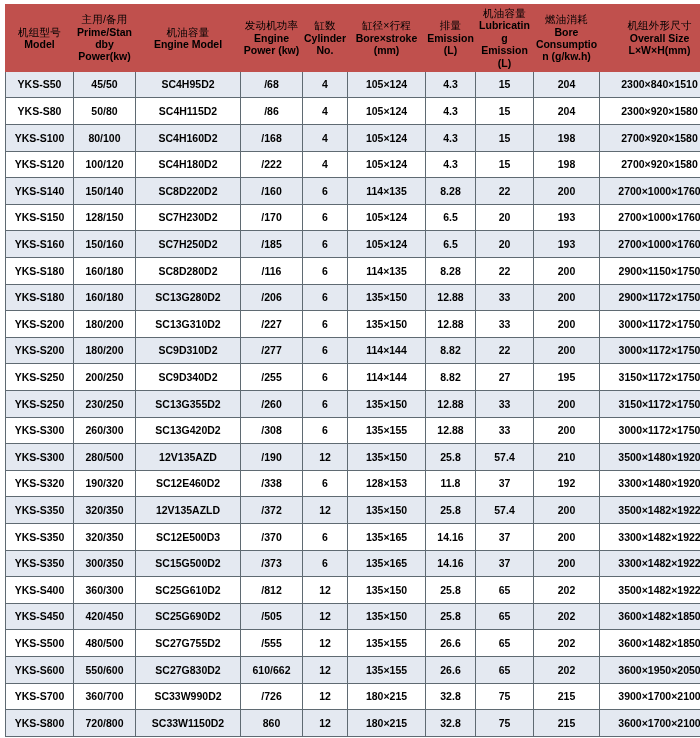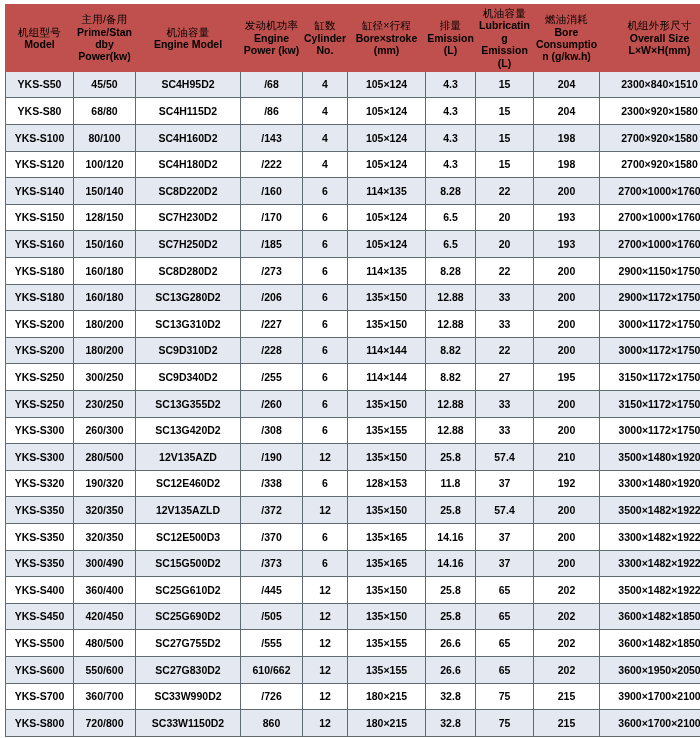--- a/index.html
+++ b/index.html
@@ -138,35 +138,35 @@
         <td>/68</td>
         <td>4</td>
         <td>105×124</td>
         <td>4.3</td>
         <td>15</td>
         <td>204</td>
         <td>2300×840×1510</td>
       </tr>
       <tr>
         <td>YKS-S80</td>
-        <td>68/80</td>
+        <td>50/80</td>
         <td>SC4H115D2</td>
         <td>/86</td>
         <td>4</td>
         <td>105×124</td>
         <td>4.3</td>
         <td>15</td>
         <td>204</td>
         <td>2300×920×1580</td>
       </tr>
       <tr>
         <td>YKS-S100</td>
         <td>80/100</td>
         <td>SC4H160D2</td>
-        <td>/143</td>
+        <td>/168</td>
         <td>4</td>
         <td>105×124</td>
         <td>4.3</td>
         <td>15</td>
         <td>198</td>
         <td>2700×920×1580</td>
       </tr>
       <tr>
         <td>YKS-S120</td>
         <td>100/120</td>
@@ -212,21 +212,21 @@
         <td>105×124</td>
         <td>6.5</td>
         <td>20</td>
         <td>193</td>
         <td>2700×1000×1760</td>
       </tr>
       <tr>
         <td>YKS-S180</td>
         <td>160/180</td>
         <td>SC8D280D2</td>
-        <td>/273</td>
+        <td>/116</td>
         <td>6</td>
         <td>114×135</td>
         <td>8.28</td>
         <td>22</td>
         <td>200</td>
         <td>2900×1150×1750</td>
       </tr>
       <tr>
         <td>YKS-S180</td>
         <td>160/180</td>
@@ -248,31 +248,31 @@
         <td>135×150</td>
         <td>12.88</td>
         <td>33</td>
         <td>200</td>
         <td>3000×1172×1750</td>
       </tr>
       <tr>
         <td>YKS-S200</td>
         <td>180/200</td>
         <td>SC9D310D2</td>
-        <td>/228</td>
+        <td>/277</td>
         <td>6</td>
         <td>114×144</td>
         <td>8.82</td>
         <td>22</td>
         <td>200</td>
         <td>3000×1172×1750</td>
       </tr>
       <tr>
         <td>YKS-S250</td>
-        <td>300/250</td>
+        <td>200/250</td>
         <td>SC9D340D2</td>
         <td>/255</td>
         <td>6</td>
         <td>114×144</td>
         <td>8.82</td>
         <td>27</td>
         <td>195</td>
         <td>3150×1172×1750</td>
       </tr>
       <tr>
@@ -342,35 +342,35 @@
         <td>/370</td>
         <td>6</td>
         <td>135×165</td>
         <td>14.16</td>
         <td>37</td>
         <td>200</td>
         <td>3300×1482×1922</td>
       </tr>
       <tr>
         <td>YKS-S350</td>
-        <td>300/490</td>
+        <td>300/350</td>
         <td>SC15G500D2</td>
         <td>/373</td>
         <td>6</td>
         <td>135×165</td>
         <td>14.16</td>
         <td>37</td>
         <td>200</td>
         <td>3300×1482×1922</td>
       </tr>
       <tr>
         <td>YKS-S400</td>
-        <td>360/400</td>
+        <td>360/300</td>
         <td>SC25G610D2</td>
-        <td>/445</td>
+        <td>/812</td>
         <td>12</td>
         <td>135×150</td>
         <td>25.8</td>
         <td>65</td>
         <td>202</td>
         <td>3500×1482×1922</td>
       </tr>
       <tr>
         <td>YKS-S450</td>
         <td>420/450</td>

